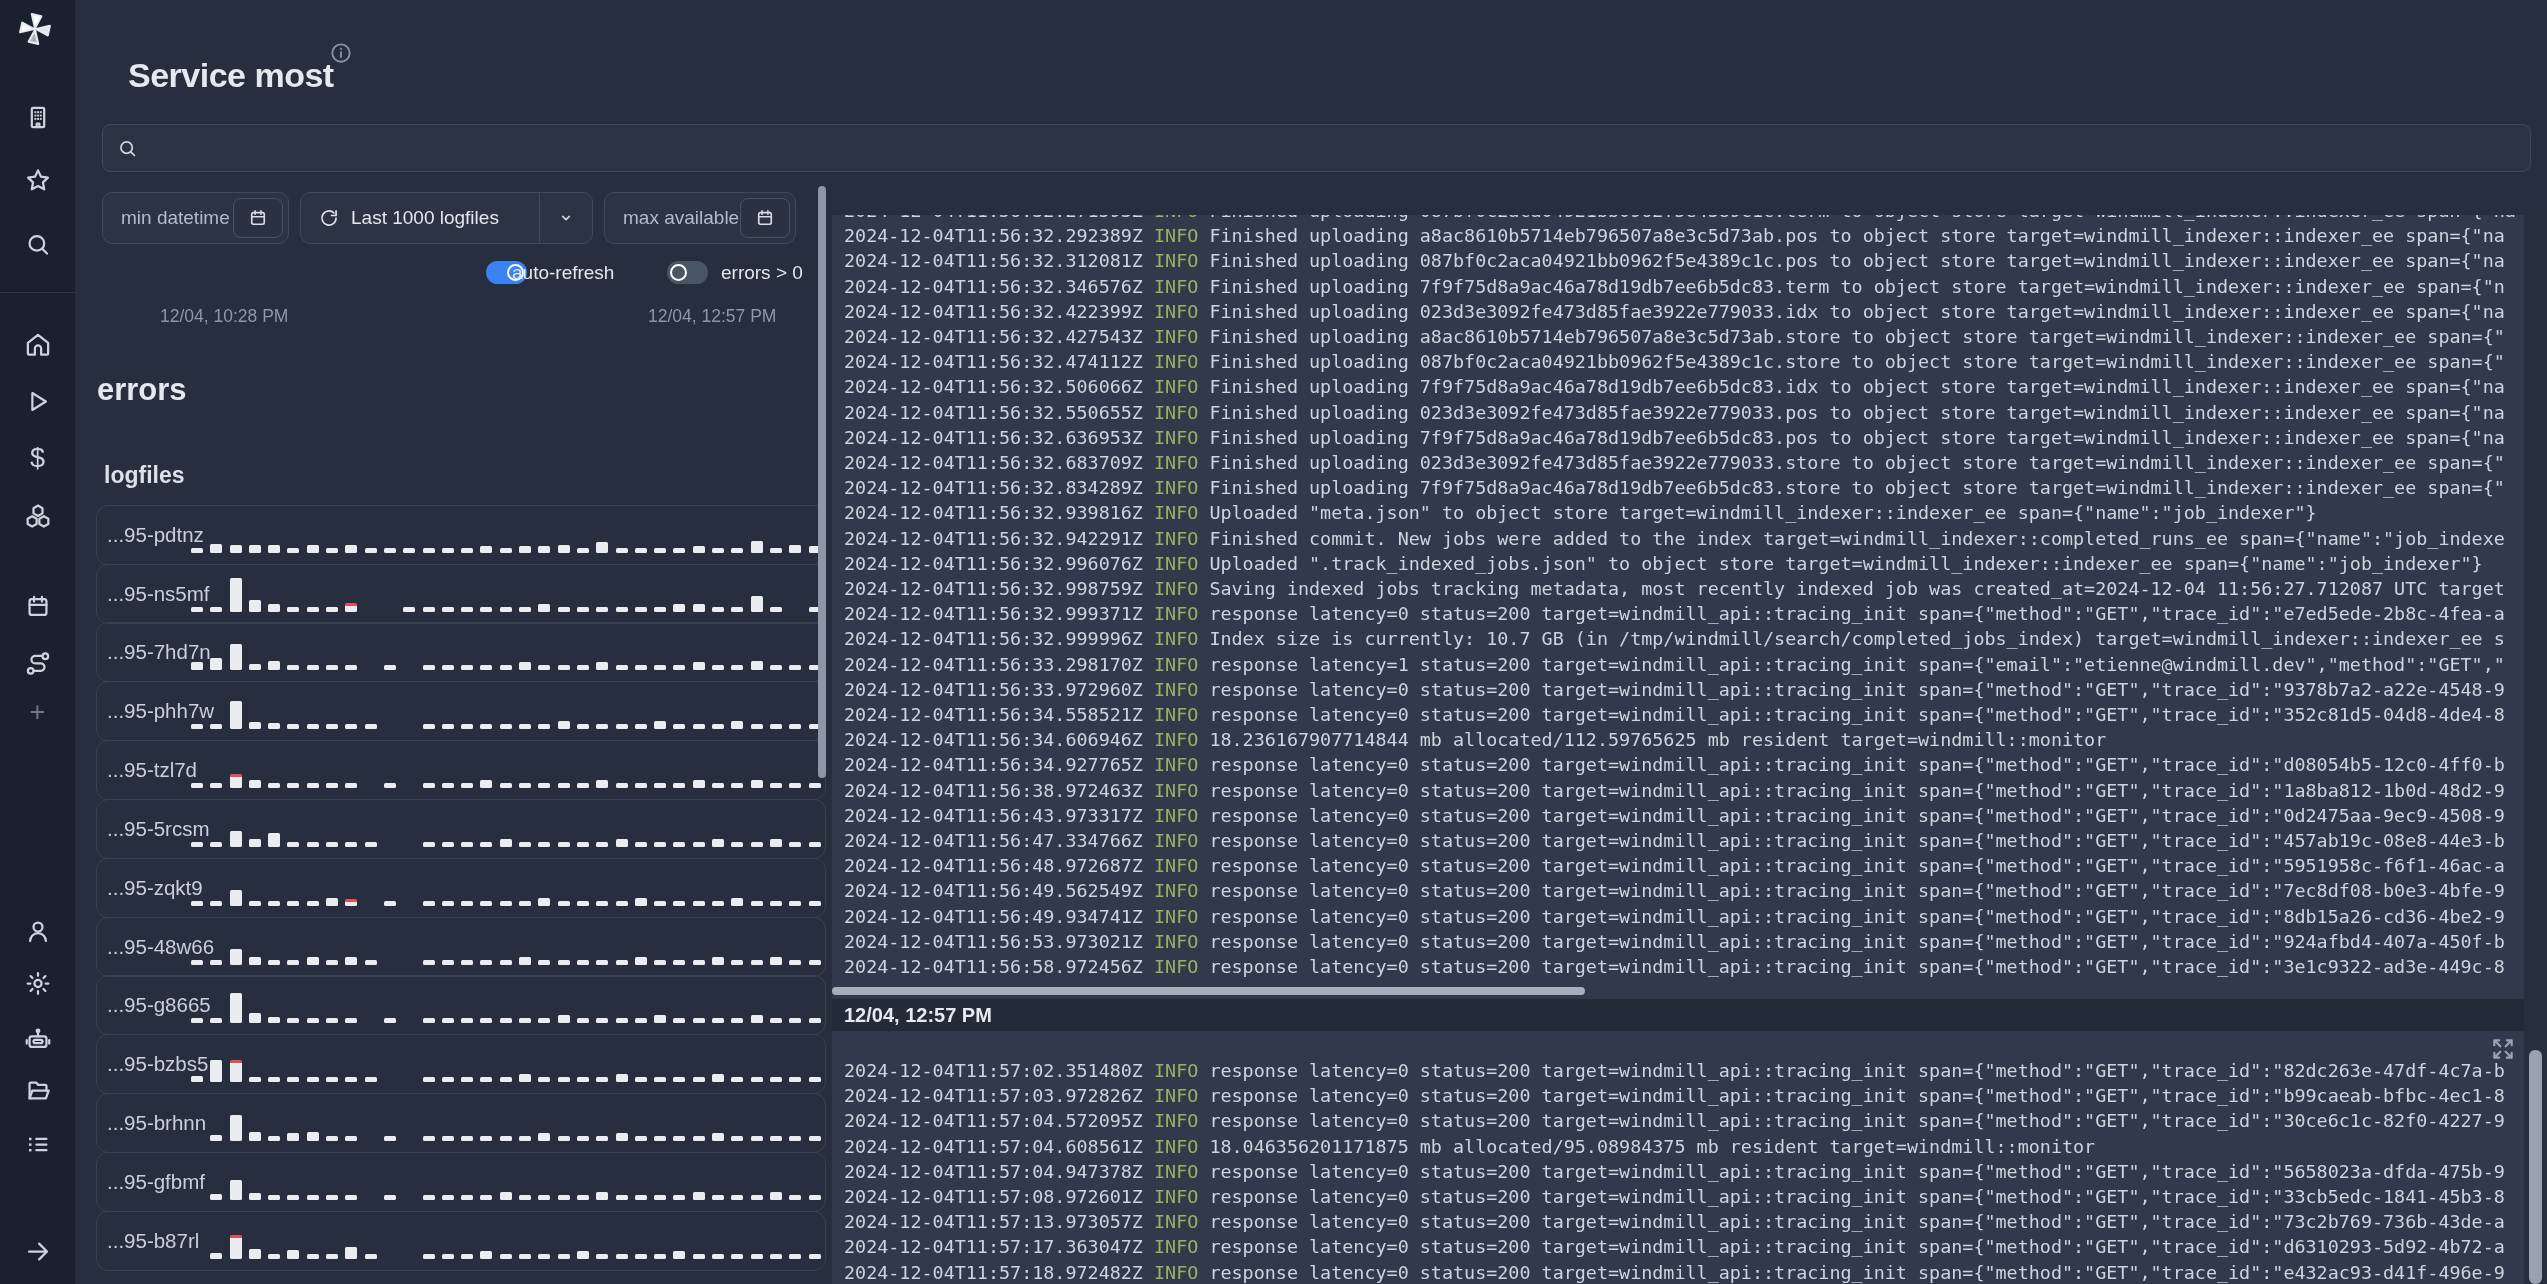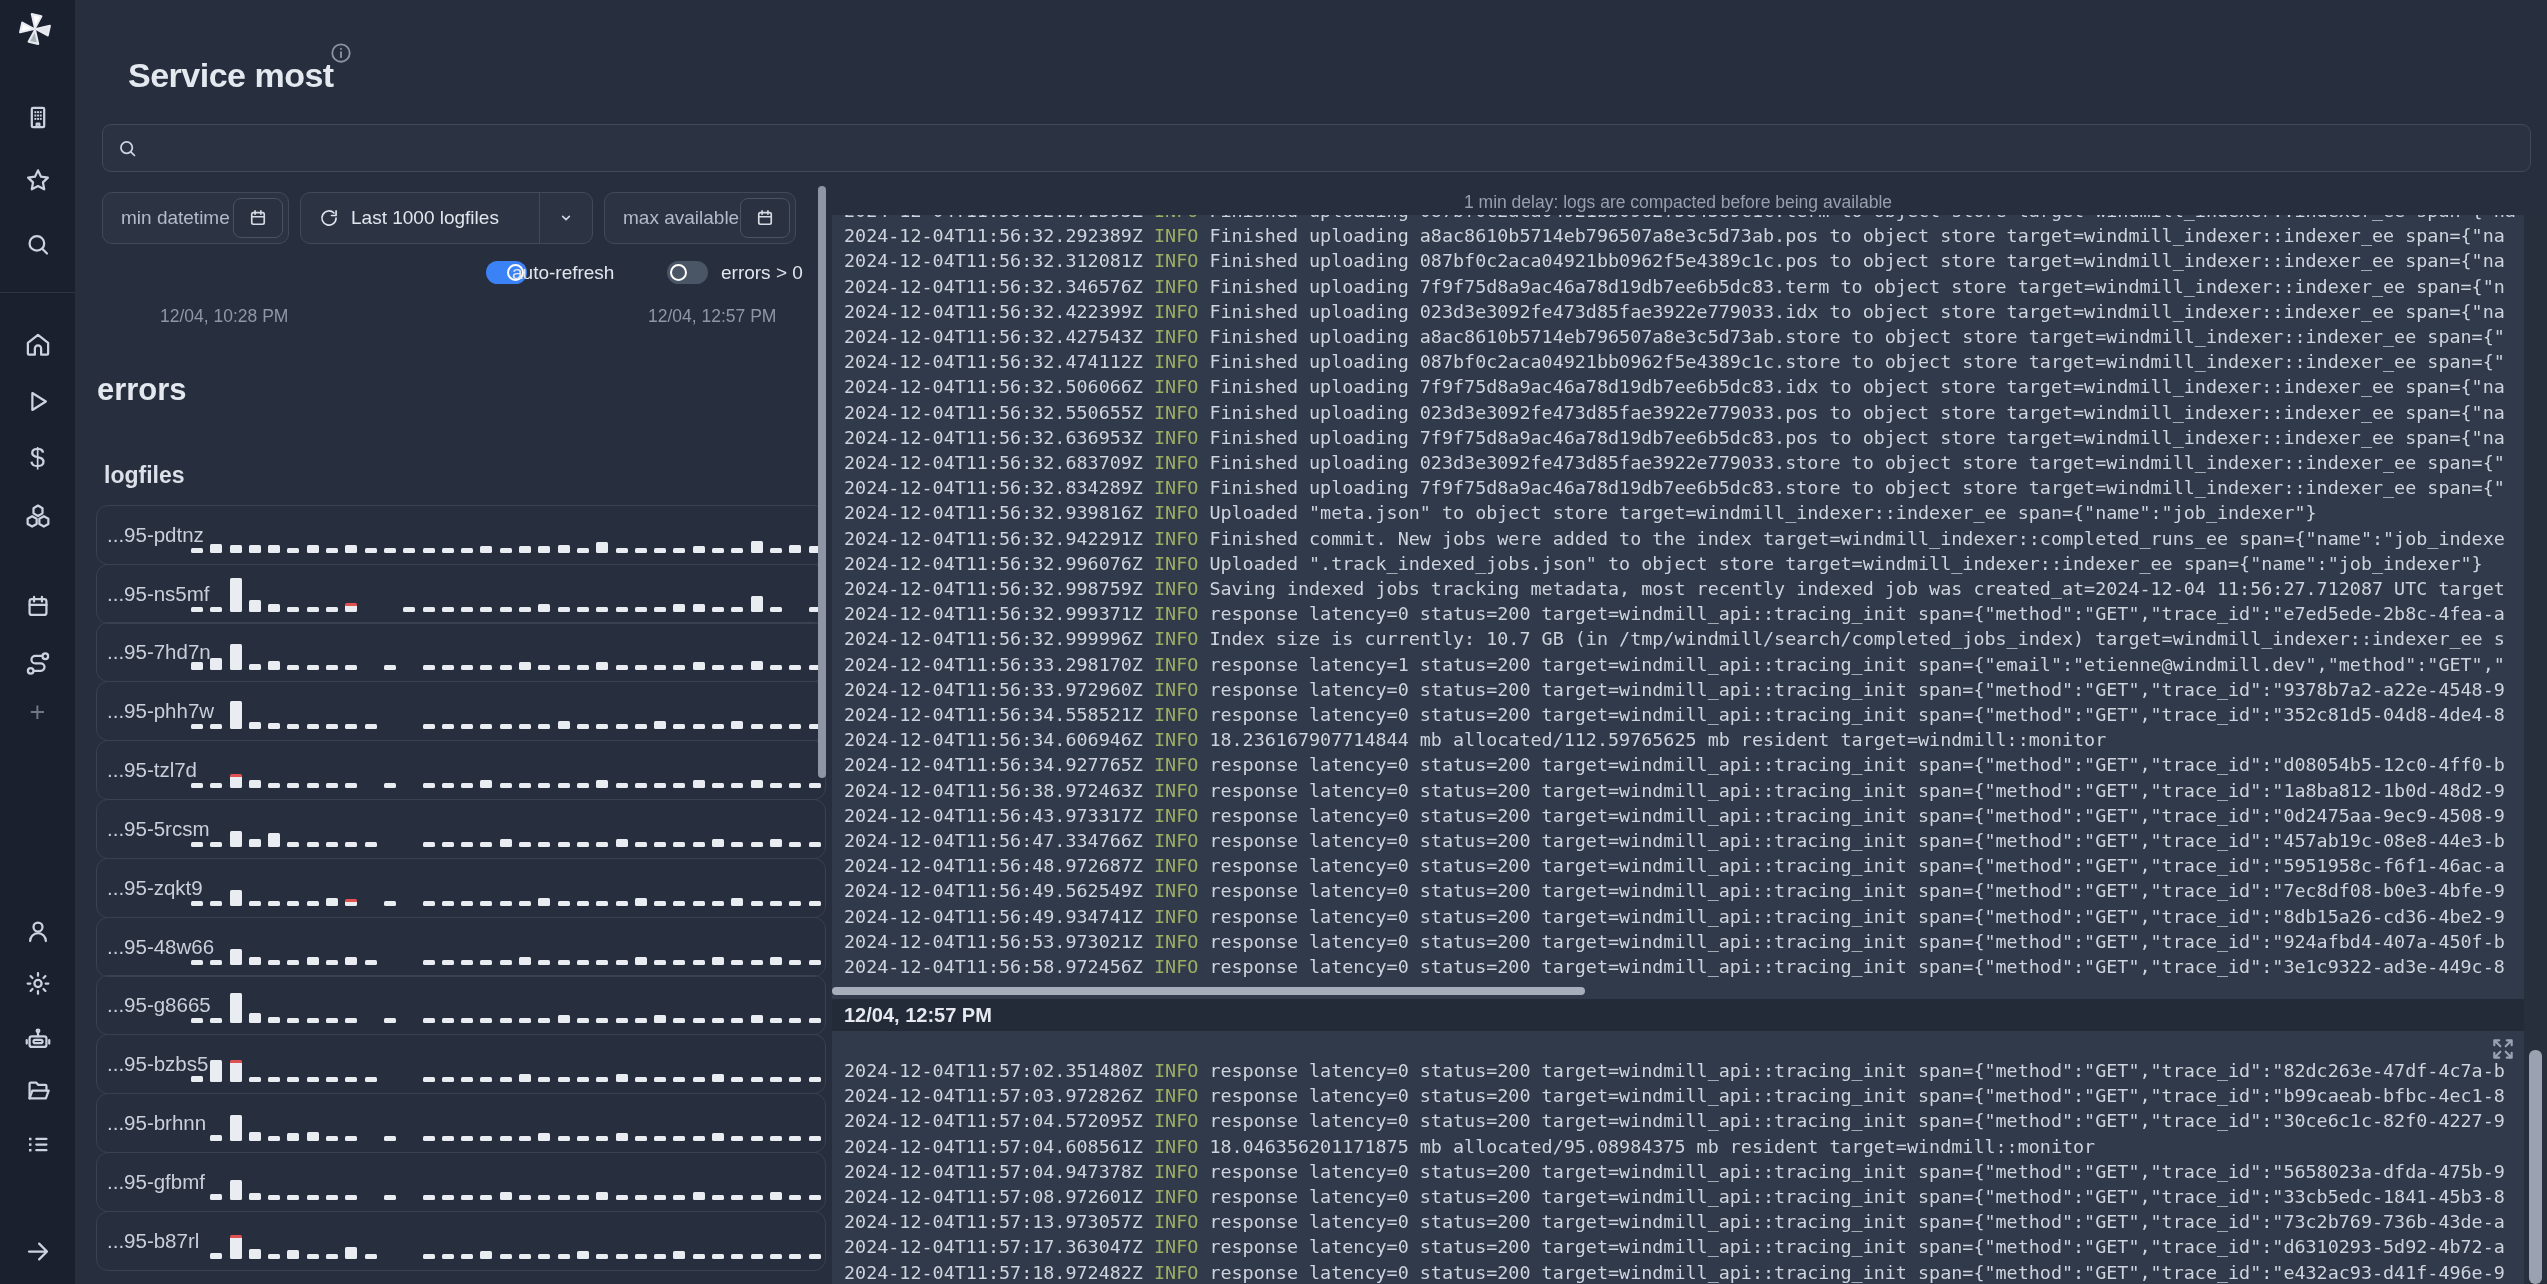--- a/index.html
+++ b/index.html
@@ -742,21 +742,20 @@
           <span class="bar" style="height: 5px;"></span>
           <span class="bar" style="height: 5px;"></span>
           <span class="bar" style="height: 5px;"></span>
           <span class="bar" style="height: 5px;"></span>
           <span class="bar" style="height: 5px;"></span>
         </div>
       </div>
     </div>
   <div class="lscroll"></div>
 
-  <div class="notice">1 min delay: logs are compacted before being available</div>
 
   <div class="logp" id="log-block-1"><div class="inner" id="log1-lines"><div><span>2024-12-04T11:56:32.271593Z </span><span class="lv">INFO</span><span> Finished uploading 087bf0c2aca04921bb0962f5e4389c1c.term to object store target=windmill_indexer::indexer_ee span={"na</span></div><div><span>2024-12-04T11:56:32.292389Z </span><span class="lv">INFO</span><span> Finished uploading a8ac8610b5714eb796507a8e3c5d73ab.pos to object store target=windmill_indexer::indexer_ee span={"na</span></div><div><span>2024-12-04T11:56:32.312081Z </span><span class="lv">INFO</span><span> Finished uploading 087bf0c2aca04921bb0962f5e4389c1c.pos to object store target=windmill_indexer::indexer_ee span={"na</span></div><div><span>2024-12-04T11:56:32.346576Z </span><span class="lv">INFO</span><span> Finished uploading 7f9f75d8a9ac46a78d19db7ee6b5dc83.term to object store target=windmill_indexer::indexer_ee span={"n</span></div><div><span>2024-12-04T11:56:32.422399Z </span><span class="lv">INFO</span><span> Finished uploading 023d3e3092fe473d85fae3922e779033.idx to object store target=windmill_indexer::indexer_ee span={"na</span></div><div><span>2024-12-04T11:56:32.427543Z </span><span class="lv">INFO</span><span> Finished uploading a8ac8610b5714eb796507a8e3c5d73ab.store to object store target=windmill_indexer::indexer_ee span={"</span></div><div><span>2024-12-04T11:56:32.474112Z </span><span class="lv">INFO</span><span> Finished uploading 087bf0c2aca04921bb0962f5e4389c1c.store to object store target=windmill_indexer::indexer_ee span={"</span></div><div><span>2024-12-04T11:56:32.506066Z </span><span class="lv">INFO</span><span> Finished uploading 7f9f75d8a9ac46a78d19db7ee6b5dc83.idx to object store target=windmill_indexer::indexer_ee span={"na</span></div><div><span>2024-12-04T11:56:32.550655Z </span><span class="lv">INFO</span><span> Finished uploading 023d3e3092fe473d85fae3922e779033.pos to object store target=windmill_indexer::indexer_ee span={"na</span></div><div><span>2024-12-04T11:56:32.636953Z </span><span class="lv">INFO</span><span> Finished uploading 7f9f75d8a9ac46a78d19db7ee6b5dc83.pos to object store target=windmill_indexer::indexer_ee span={"na</span></div><div><span>2024-12-04T11:56:32.683709Z </span><span class="lv">INFO</span><span> Finished uploading 023d3e3092fe473d85fae3922e779033.store to object store target=windmill_indexer::indexer_ee span={"</span></div><div><span>2024-12-04T11:56:32.834289Z </span><span class="lv">INFO</span><span> Finished uploading 7f9f75d8a9ac46a78d19db7ee6b5dc83.store to object store target=windmill_indexer::indexer_ee span={"</span></div><div><span>2024-12-04T11:56:32.939816Z </span><span class="lv">INFO</span><span> Uploaded "meta.json" to object store target=windmill_indexer::indexer_ee span={"name":"job_indexer"}</span></div><div><span>2024-12-04T11:56:32.942291Z </span><span class="lv">INFO</span><span> Finished commit. New jobs were added to the index target=windmill_indexer::completed_runs_ee span={"name":"job_indexe</span></div><div><span>2024-12-04T11:56:32.996076Z </span><span class="lv">INFO</span><span> Uploaded ".track_indexed_jobs.json" to object store target=windmill_indexer::indexer_ee span={"name":"job_indexer"}</span></div><div><span>2024-12-04T11:56:32.998759Z </span><span class="lv">INFO</span><span> Saving indexed jobs tracking metadata, most recently indexed job was created_at=2024-12-04 11:56:27.712087 UTC target</span></div><div><span>2024-12-04T11:56:32.999371Z </span><span class="lv">INFO</span><span> response latency=0 status=200 target=windmill_api::tracing_init span={"method":"GET","trace_id":"e7ed5ede-2b8c-4fea-a</span></div><div><span>2024-12-04T11:56:32.999996Z </span><span class="lv">INFO</span><span> Index size is currently: 10.7 GB (in /tmp/windmill/search/completed_jobs_index) target=windmill_indexer::indexer_ee s</span></div><div><span>2024-12-04T11:56:33.298170Z </span><span class="lv">INFO</span><span> response latency=1 status=200 target=windmill_api::tracing_init span={"email":"etienne@windmill.dev","method":"GET","</span></div><div><span>2024-12-04T11:56:33.972960Z </span><span class="lv">INFO</span><span> response latency=0 status=200 target=windmill_api::tracing_init span={"method":"GET","trace_id":"9378b7a2-a22e-4548-9</span></div><div><span>2024-12-04T11:56:34.558521Z </span><span class="lv">INFO</span><span> response latency=0 status=200 target=windmill_api::tracing_init span={"method":"GET","trace_id":"352c81d5-04d8-4de4-8</span></div><div><span>2024-12-04T11:56:34.606946Z </span><span class="lv">INFO</span><span> 18.236167907714844 mb allocated/112.59765625 mb resident target=windmill::monitor</span></div><div><span>2024-12-04T11:56:34.927765Z </span><span class="lv">INFO</span><span> response latency=0 status=200 target=windmill_api::tracing_init span={"method":"GET","trace_id":"d08054b5-12c0-4ff0-b</span></div><div><span>2024-12-04T11:56:38.972463Z </span><span class="lv">INFO</span><span> response latency=0 status=200 target=windmill_api::tracing_init span={"method":"GET","trace_id":"1a8ba812-1b0d-48d2-9</span></div><div><span>2024-12-04T11:56:43.973317Z </span><span class="lv">INFO</span><span> response latency=0 status=200 target=windmill_api::tracing_init span={"method":"GET","trace_id":"0d2475aa-9ec9-4508-9</span></div><div><span>2024-12-04T11:56:47.334766Z </span><span class="lv">INFO</span><span> response latency=0 status=200 target=windmill_api::tracing_init span={"method":"GET","trace_id":"457ab19c-08e8-44e3-b</span></div><div><span>2024-12-04T11:56:48.972687Z </span><span class="lv">INFO</span><span> response latency=0 status=200 target=windmill_api::tracing_init span={"method":"GET","trace_id":"5951958c-f6f1-46ac-a</span></div><div><span>2024-12-04T11:56:49.562549Z </span><span class="lv">INFO</span><span> response latency=0 status=200 target=windmill_api::tracing_init span={"method":"GET","trace_id":"7ec8df08-b0e3-4bfe-9</span></div><div><span>2024-12-04T11:56:49.934741Z </span><span class="lv">INFO</span><span> response latency=0 status=200 target=windmill_api::tracing_init span={"method":"GET","trace_id":"8db15a26-cd36-4be2-9</span></div><div><span>2024-12-04T11:56:53.973021Z </span><span class="lv">INFO</span><span> response latency=0 status=200 target=windmill_api::tracing_init span={"method":"GET","trace_id":"924afbd4-407a-450f-b</span></div><div><span>2024-12-04T11:56:58.972456Z </span><span class="lv">INFO</span><span> response latency=0 status=200 target=windmill_api::tracing_init span={"method":"GET","trace_id":"3e1c9322-ad3e-449c-8</span></div></div></div>
 
   <div class="hscroll"></div>
 
   <div class="sec-divider">
     <span>12/04, 12:57 PM</span>
   </div>
 
   <div class="logp" id="log-block-2"><div class="inner" id="log2-lines"><div><span>2024-12-04T11:57:02.351480Z </span><span class="lv">INFO</span><span> response latency=0 status=200 target=windmill_api::tracing_init span={"method":"GET","trace_id":"82dc263e-47df-4c7a-b</span></div><div><span>2024-12-04T11:57:03.972826Z </span><span class="lv">INFO</span><span> response latency=0 status=200 target=windmill_api::tracing_init span={"method":"GET","trace_id":"b99caeab-bfbc-4ec1-8</span></div><div><span>2024-12-04T11:57:04.572095Z </span><span class="lv">INFO</span><span> response latency=0 status=200 target=windmill_api::tracing_init span={"method":"GET","trace_id":"30ce6c1c-82f0-4227-9</span></div><div><span>2024-12-04T11:57:04.608561Z </span><span class="lv">INFO</span><span> 18.046356201171875 mb allocated/95.08984375 mb resident target=windmill::monitor</span></div><div><span>2024-12-04T11:57:04.947378Z </span><span class="lv">INFO</span><span> response latency=0 status=200 target=windmill_api::tracing_init span={"method":"GET","trace_id":"5658023a-dfda-475b-9</span></div><div><span>2024-12-04T11:57:08.972601Z </span><span class="lv">INFO</span><span> response latency=0 status=200 target=windmill_api::tracing_init span={"method":"GET","trace_id":"33cb5edc-1841-45b3-8</span></div><div><span>2024-12-04T11:57:13.973057Z </span><span class="lv">INFO</span><span> response latency=0 status=200 target=windmill_api::tracing_init span={"method":"GET","trace_id":"73c2b769-736b-43de-a</span></div><div><span>2024-12-04T11:57:17.363047Z </span><span class="lv">INFO</span><span> response latency=0 status=200 target=windmill_api::tracing_init span={"method":"GET","trace_id":"d6310293-5d92-4b72-a</span></div><div><span>2024-12-04T11:57:18.972482Z </span><span class="lv">INFO</span><span> response latency=0 status=200 target=windmill_api::tracing_init span={"method":"GET","trace_id":"e432ac93-d41f-496e-9</span></div></div></div>

